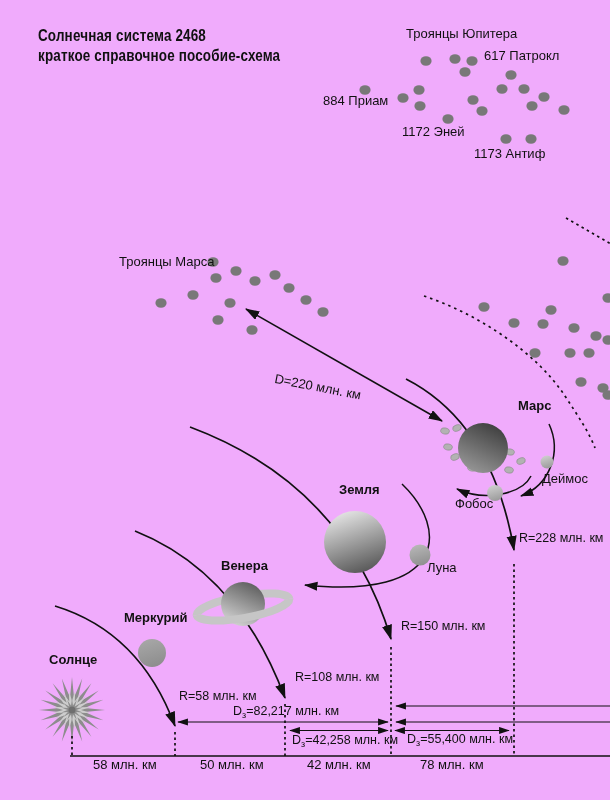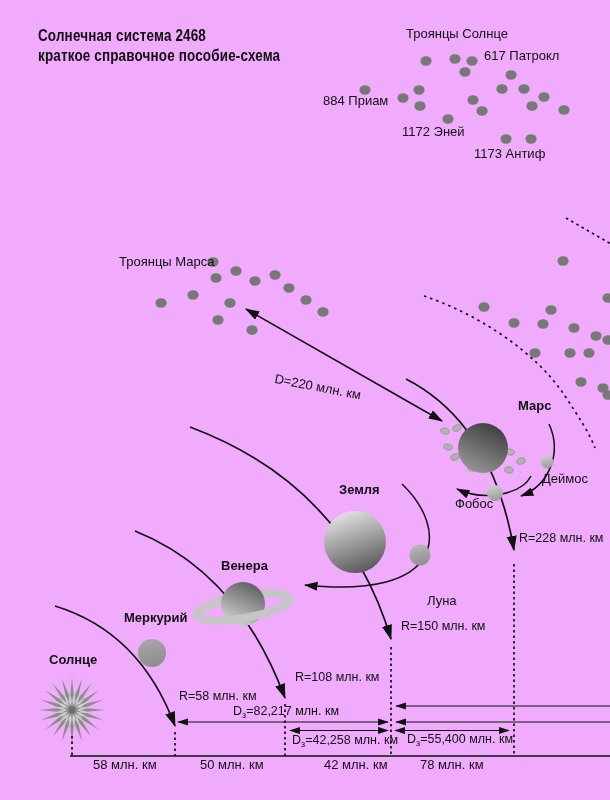--- a/index.html
+++ b/index.html
@@ -172,38 +172,38 @@
     <line x1="610" y1="722" x2="396" y2="722" stroke="#111" stroke-width="1.2" marker-end="url(#mA)"></line>
 
     <line x1="70" y1="756" x2="610" y2="756" stroke="#111" stroke-width="1.3"></line>
   </svg>
 
   <div class="lbl title" style="left:38px;top:26px;">
     <div>Солнечная система 2468</div>
     <div>краткое справочное пособие-схема</div>
   </div>
 
-  <div class="lbl" style="left:406px;top:27px;">Троянцы Солнце</div>
+  <div class="lbl" style="left:406px;top:27px;">Троянцы Юпитера</div>
   <div class="lbl" style="left:484px;top:49px;">617 Патрокл</div>
   <div class="lbl" style="left:323px;top:94px;">884 Приам</div>
   <div class="lbl" style="left:402px;top:125px;">1172 Эней</div>
   <div class="lbl" style="left:474px;top:147px;">1173 Антиф</div>
 
   <div class="lbl" style="left:91px;top:255px;margin-left:28px;">Троянцы Марса</div>
 
 
   <div class="lbl rot" style="left:276px;top:372px;">D=220 млн. км</div>
 
   <div class="lbl bold" style="left:486px;top:399px;padding-left:32px;">Марс</div>
   <div class="lbl" style="left:542px;top:472px;">Деймос</div>
   <div class="lbl" style="left:455px;top:497px;">Фобос</div>
   <div class="lbl dim" style="left:519px;top:531px;">R=228 млн. км</div>
 
   <div class="lbl bold" style="left:339px;top:483px;">Земля</div>
-  <div class="lbl" style="left:427px;top:561px;margin-top:33px;">Луна</div>
+  <div class="lbl" style="left:427px;top:561px;">Луна</div>
   <div class="lbl dim" style="left:401px;top:619px;">R=150 млн. км</div>
 
   <div class="lbl bold" style="left:221px;top:559px;">Венера</div>
   <div class="lbl dim" style="left:295px;top:670px;">R=108 млн. км</div>
 
   <div class="lbl bold" style="left:124px;top:611px;">Меркурий</div>
   <div class="lbl dim" style="left:179px;top:689px;">R=58 млн. км</div>
 
   <div class="lbl bold" style="left:49px;top:653px;">Солнце</div>
 
@@ -212,15 +212,15 @@
   </div>
   <div class="lbl dim" style="left:292px;top:733px;">
     <span>D</span><sub>з</sub><span>=42,258 млн. км</span>
   </div>
   <div class="lbl dim" style="left:407px;top:732px;">
     <span>D</span><sub>з</sub><span>=55,400 млн. км</span>
   </div>
 
   <div class="lbl" style="left:93px;top:758px;">58 млн. км</div>
   <div class="lbl" style="left:200px;top:758px;">50 млн. км</div>
-  <div class="lbl" style="left:307px;top:758px;margin-left:17px;">42 млн. км</div>
+  <div class="lbl" style="left:307px;top:758px;">42 млн. км</div>
   <div class="lbl" style="left:420px;top:758px;">78 млн. км</div>
 </div>
 
 </body></html>

